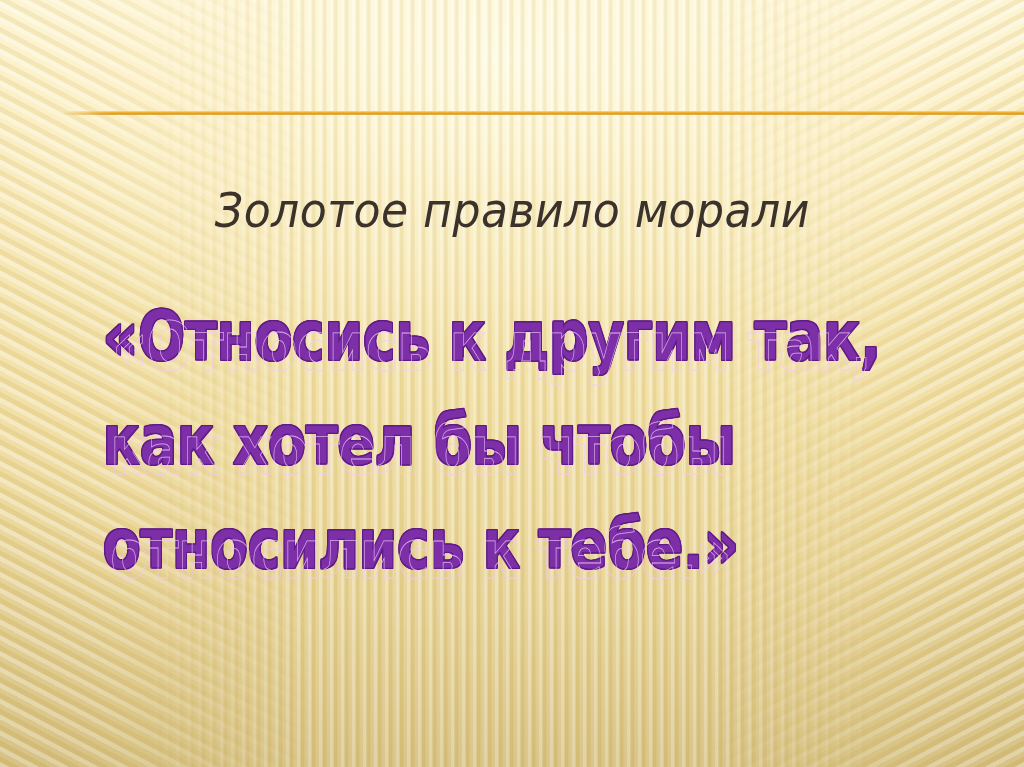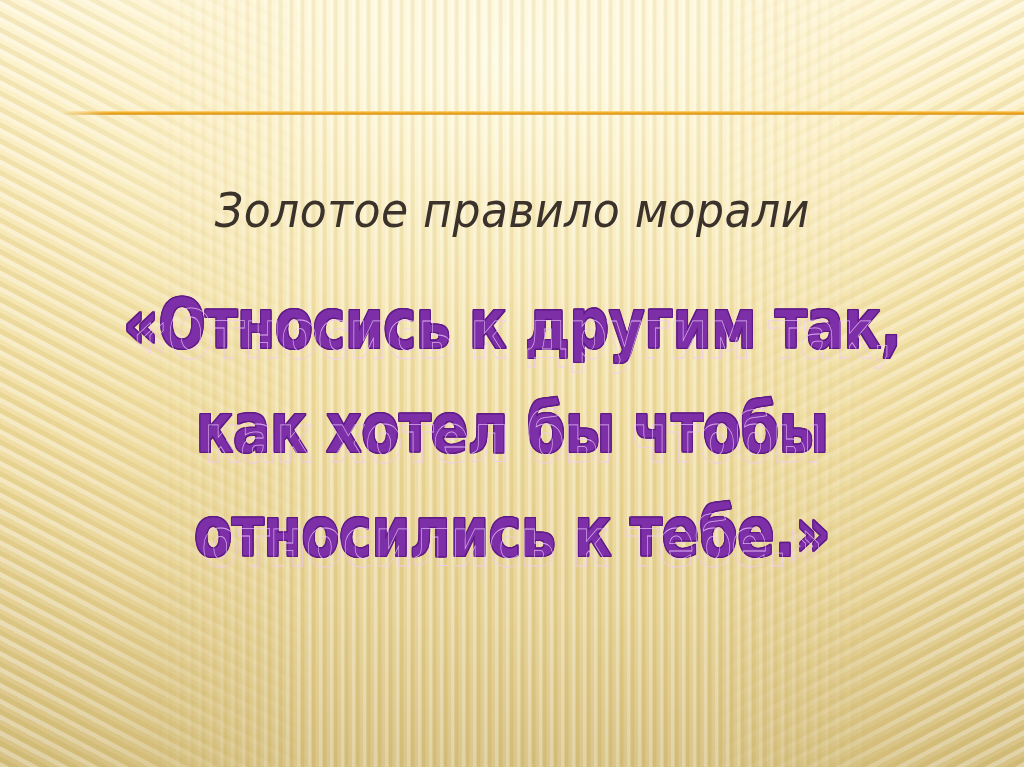--- a/index.html
+++ b/index.html
@@ -131,39 +131,39 @@
         rgba(0,0,0,1) 100%);
   }
 
   
   #content {
     position: absolute;
     inset: 0;
     display: flex;
     flex-direction: column;
     align-items: center;
+    gap: 12px;
   }
 
   #slide-title {
     margin-top: 186px;
     font-family: "DejaVu Sans", sans-serif;
     font-size: 48px;
     font-style: italic;
     font-weight: 400;
     color: #3b332b;
     letter-spacing: 0.5px;
     white-space: nowrap;
     transform: scaleX(0.92);
     line-height: 1.0;
   }
 
   #quote-block {
     margin-top: 38px;
     width: 100%;
-    text-align: center;
   }
 
   .quote-line {
     font-family: "DejaVu Sans", sans-serif;
     font-weight: bold;
     font-size: 70px;
     line-height: 104px;
     color: #7d2fa8;
     white-space: nowrap;
     transform: scaleX(0.80);

